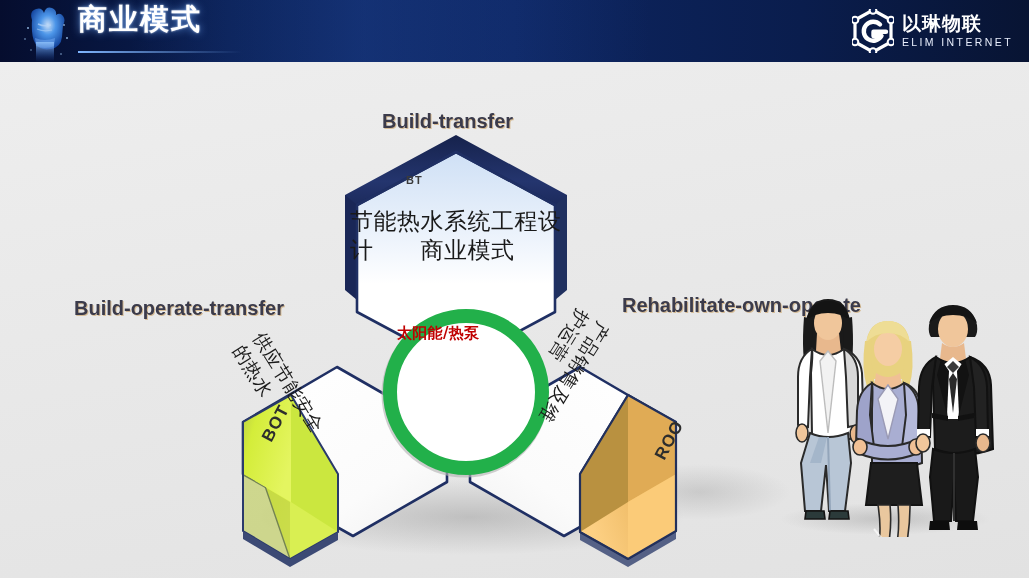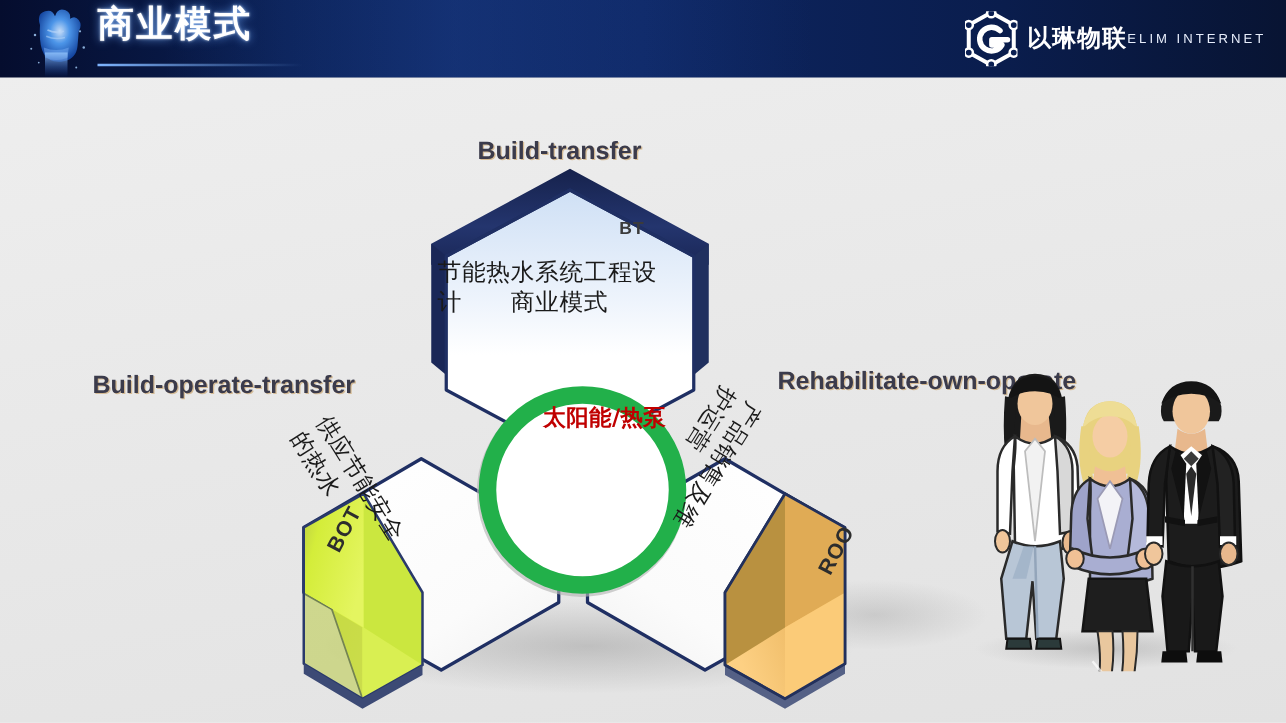--- a/index.html
+++ b/index.html
@@ -20,62 +20,62 @@
     pointer-events:none;}
   .fist{position:absolute;left:12px;top:-2px;width:66px;height:64px;}
   .title-wrap{position:absolute;left:78px;top:0;height:62px;display:flex;}
   .title{font-size:29px;font-weight:bold;color:#ffffff;letter-spacing:2px;
     font-family:"DejaVu Sans","Liberation Sans",sans-serif;
     text-shadow:0 0 8px rgba(110,170,255,.85),0 0 2px rgba(255,255,255,.9);}
   .title-underline{position:absolute;left:78px;bottom:9px;width:164px;height:2px;
     background:linear-gradient(90deg,#7fb5ff,rgba(127,181,255,0));}
   .logo{position:absolute;right:16px;top:9px;height:44px;display:flex;align-items:center;gap:8px;}
   .logo-mark{width:42px;height:44px;flex:none;}
-  .logo-txt{display:flex;flex-direction:row;justify-content:center;line-height:1;}
+  .logo-txt{display:flex;flex-direction:column;justify-content:center;line-height:1;}
   .logo-cn{font-size:19px;font-weight:bold;color:#ffffff;letter-spacing:1px;
     font-family:"DejaVu Sans","Liberation Sans",sans-serif;}
   .logo-en{font-size:10.5px;color:#e8eefc;letter-spacing:2.4px;margin-top:4px;
     font-family:Liberation Sans, sans-serif;}
 
   
   .diagram{position:absolute;left:0;top:62px;width:1029px;height:516px;}
   .dgm-svg{position:absolute;left:0;top:0;}
 
   .olabel{position:absolute;font-size:20px;font-weight:bold;color:#3b3b4b;
     white-space:nowrap;font-family:"Liberation Sans",sans-serif;
     text-shadow:1px 1px 0 rgba(196,150,80,.55);}
   #lbl-bt{left:382px;top:48px;}
   #lbl-bot{left:74px;top:235px;}
   #lbl-roo{left:622px;top:232px;}
 
   
-  .bt-tag{position:absolute;left:406px;top:112px;width:110px;text-align:right;
-    font-size:14px;font-weight:bold;color:#3b3b3b;letter-spacing:1px;
+  .bt-tag{position:absolute;left:406px;top:112px;width:110px;text-align:left;
+    font-size:11px;font-weight:bold;color:#3b3b3b;letter-spacing:1px;
     font-family:"Liberation Sans",sans-serif;}
   .bt-body{position:absolute;left:350px;top:145px;width:215px;
-    font-size:19px;line-height:1.28;color:#1a1a1a;letter-spacing:.5px;}
+    font-size:23px;line-height:1.28;color:#1a1a1a;letter-spacing:.5px;}
 
   
   .bot-body{position:absolute;left:268px;top:266px;width:190px;
     font-size:18.5px;line-height:1.3;color:#1a1a1a;letter-spacing:.5px;
     transform:rotate(58deg);transform-origin:0 0;}
   .bot-tag{position:absolute;left:258px;top:374px;font-size:17px;font-weight:bold;
     color:#2d2d2d;letter-spacing:1px;font-family:"Liberation Sans",sans-serif;
     transform:rotate(-62deg);transform-origin:0 0;}
 
   
   .roo-body{position:absolute;left:614px;top:268px;width:190px;
     font-size:18.5px;line-height:1.3;color:#1a1a1a;letter-spacing:.5px;
     transform:rotate(122deg);transform-origin:0 0;}
   .roo-tag{position:absolute;left:651px;top:392px;font-size:17px;font-weight:bold;
     color:#2d2d2d;letter-spacing:1px;font-family:"Liberation Sans",sans-serif;
     transform:rotate(-62deg);transform-origin:0 0;}
 
-  .center-txt{position:absolute;left:397px;top:261px;width:136px;text-align:right;
-    font-size:18px;font-weight:bold;line-height:1.35;color:#c00000;letter-spacing:.3px;
+  .center-txt{position:absolute;left:397px;top:261px;width:136px;text-align:left;
+    font-size:15px;font-weight:bold;line-height:1.35;color:#c00000;letter-spacing:.3px;
     font-family:"DejaVu Sans","Liberation Sans",sans-serif;}
 
   .people{position:absolute;left:766px;top:225px;width:238px;height:250px;}
 </style>
 </head>
 <body>
 
 <div class="slide">
 
   <div class="header">

